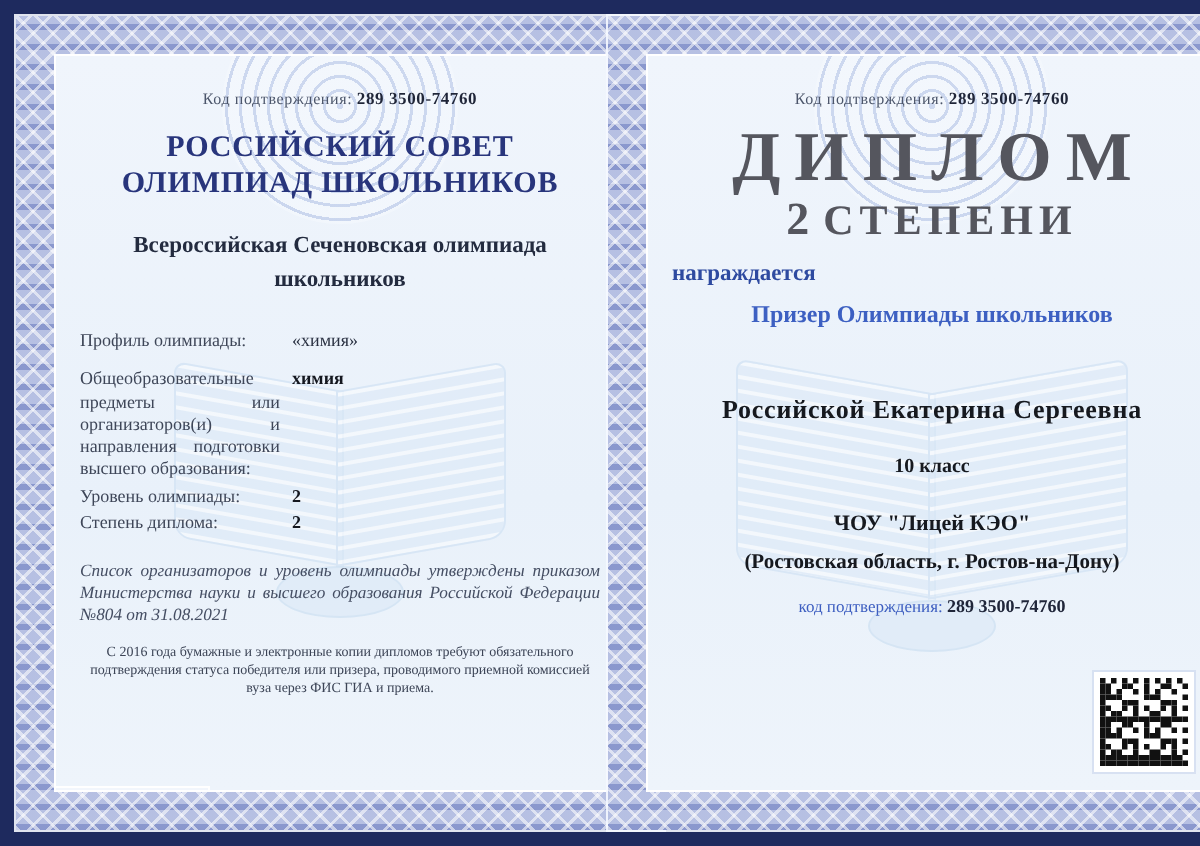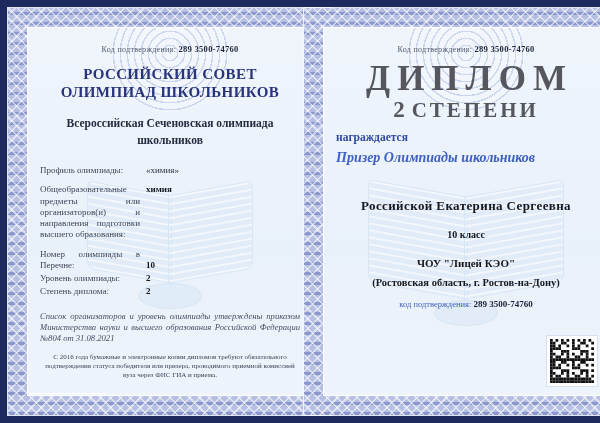--- a/index.html
+++ b/index.html
@@ -82,22 +82,22 @@
 
   
   .diploma-title { margin-top:7px; text-align:center; color:#55565e; font-weight:bold;
                    font-size:35px; letter-spacing:7px; line-height:1.0; position:relative;
                    text-indent:7px; }
   .degree-line { text-align:center; color:#55565e; font-weight:bold; font-size:21px;
                  letter-spacing:3px; line-height:1.1; margin-top:1px; position:relative; }
   .degree-line .num { font-size:23px; margin-right:4px; }
   .awarded-label { margin-top:9px; color:#2e4aa0; font-weight:bold;
                    font-size:11.5px; position:relative; }
-  .awarded-status { margin-top:7px; color:#3d60c2; font-weight:bold;
-                    font-size:14px; position:relative;font-style:italic; }
+  .awarded-status { margin-top:7px; text-align:center; color:#3d60c2; font-weight:bold;
+                    font-size:12px; position:relative; }
   .recipient-name { margin-top:32px; text-align:center; color:#16191f; font-weight:bold;
                     font-size:13px; letter-spacing:.4px; position:relative; }
   .grade { margin-top:15px; text-align:center; color:#16191f; font-weight:bold;
            font-size:10px; position:relative; }
   .school { margin-top:17px; text-align:center; color:#16191f; font-weight:bold;
             font-size:11px; position:relative; }
   .school-location { margin-top:8px; text-align:center; color:#16191f; font-weight:bold;
                      font-size:10.5px; position:relative; }
   .confirm-code { margin-top:11px; text-align:center; font-size:8.5px; color:#3d5ec0;
                   position:relative; }
@@ -128,24 +128,20 @@
       <div class="olympiad-name">Всероссийская Сеченовская олимпиада школьников</div>
 
       <div class="fields">
         <div class="frow">
           <span class="flabel">Профиль олимпиады:</span>
           <span class="fvalue" style="font-weight:normal;color:#2a3142;">«химия»</span>
         </div>
         <div class="frow gap">
           <span class="flabel">Общеобразовательные предметы или организаторов(и) и направления подготовки высшего образования:</span>
           <span class="fvalue">химия</span>
-        </div>
-        <div class="frow gap num">
-          <span class="flabel">Номер олимпиады в Перечне:</span>
-          <span class="fvalue">10</span>
         </div>
         <div class="frow">
           <span class="flabel">Уровень олимпиады:</span>
           <span class="fvalue">2</span>
         </div>
         <div class="frow">
           <span class="flabel">Степень диплома:</span>
           <span class="fvalue">2</span>
         </div>
       </div>

